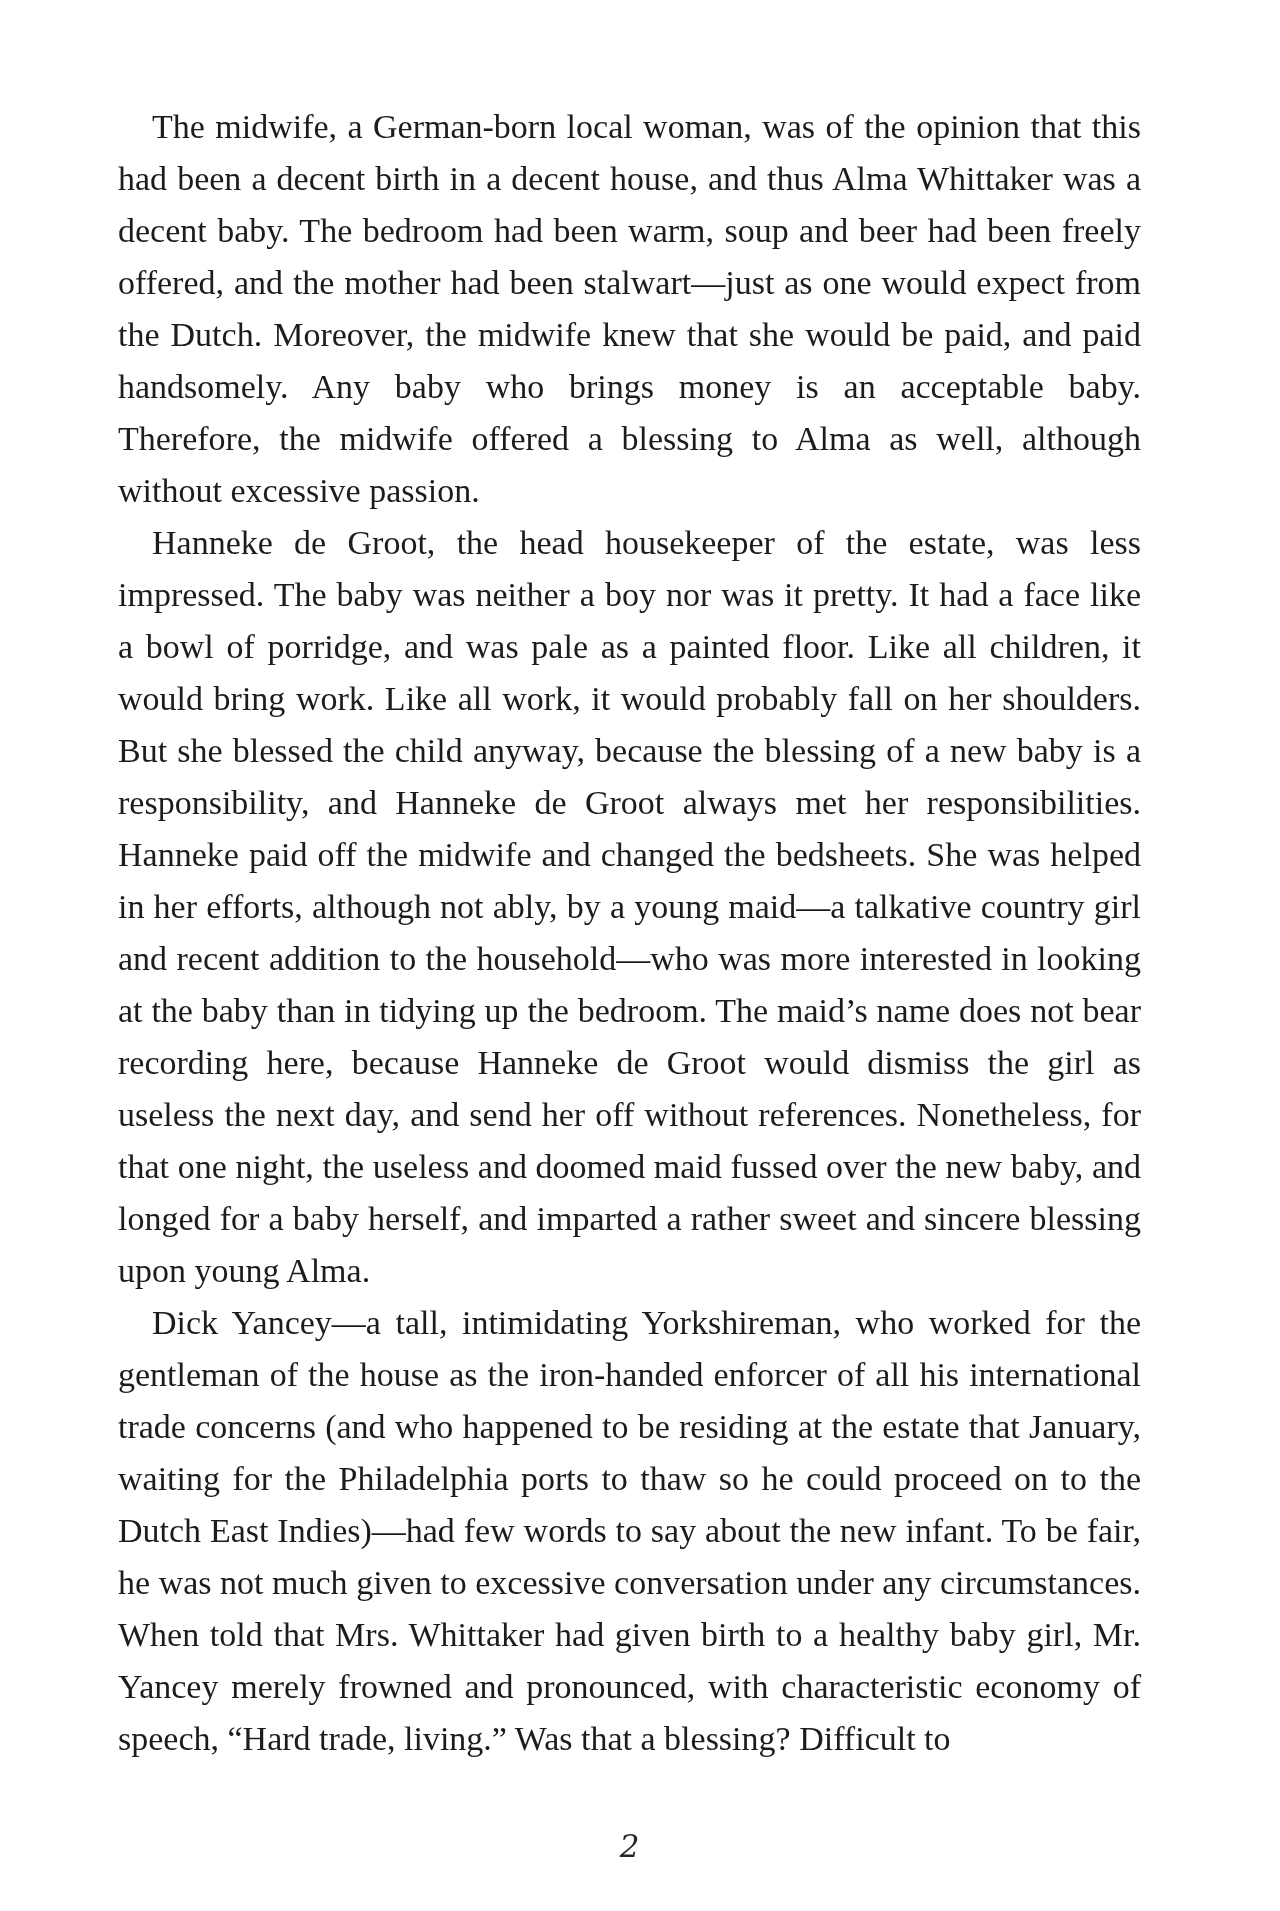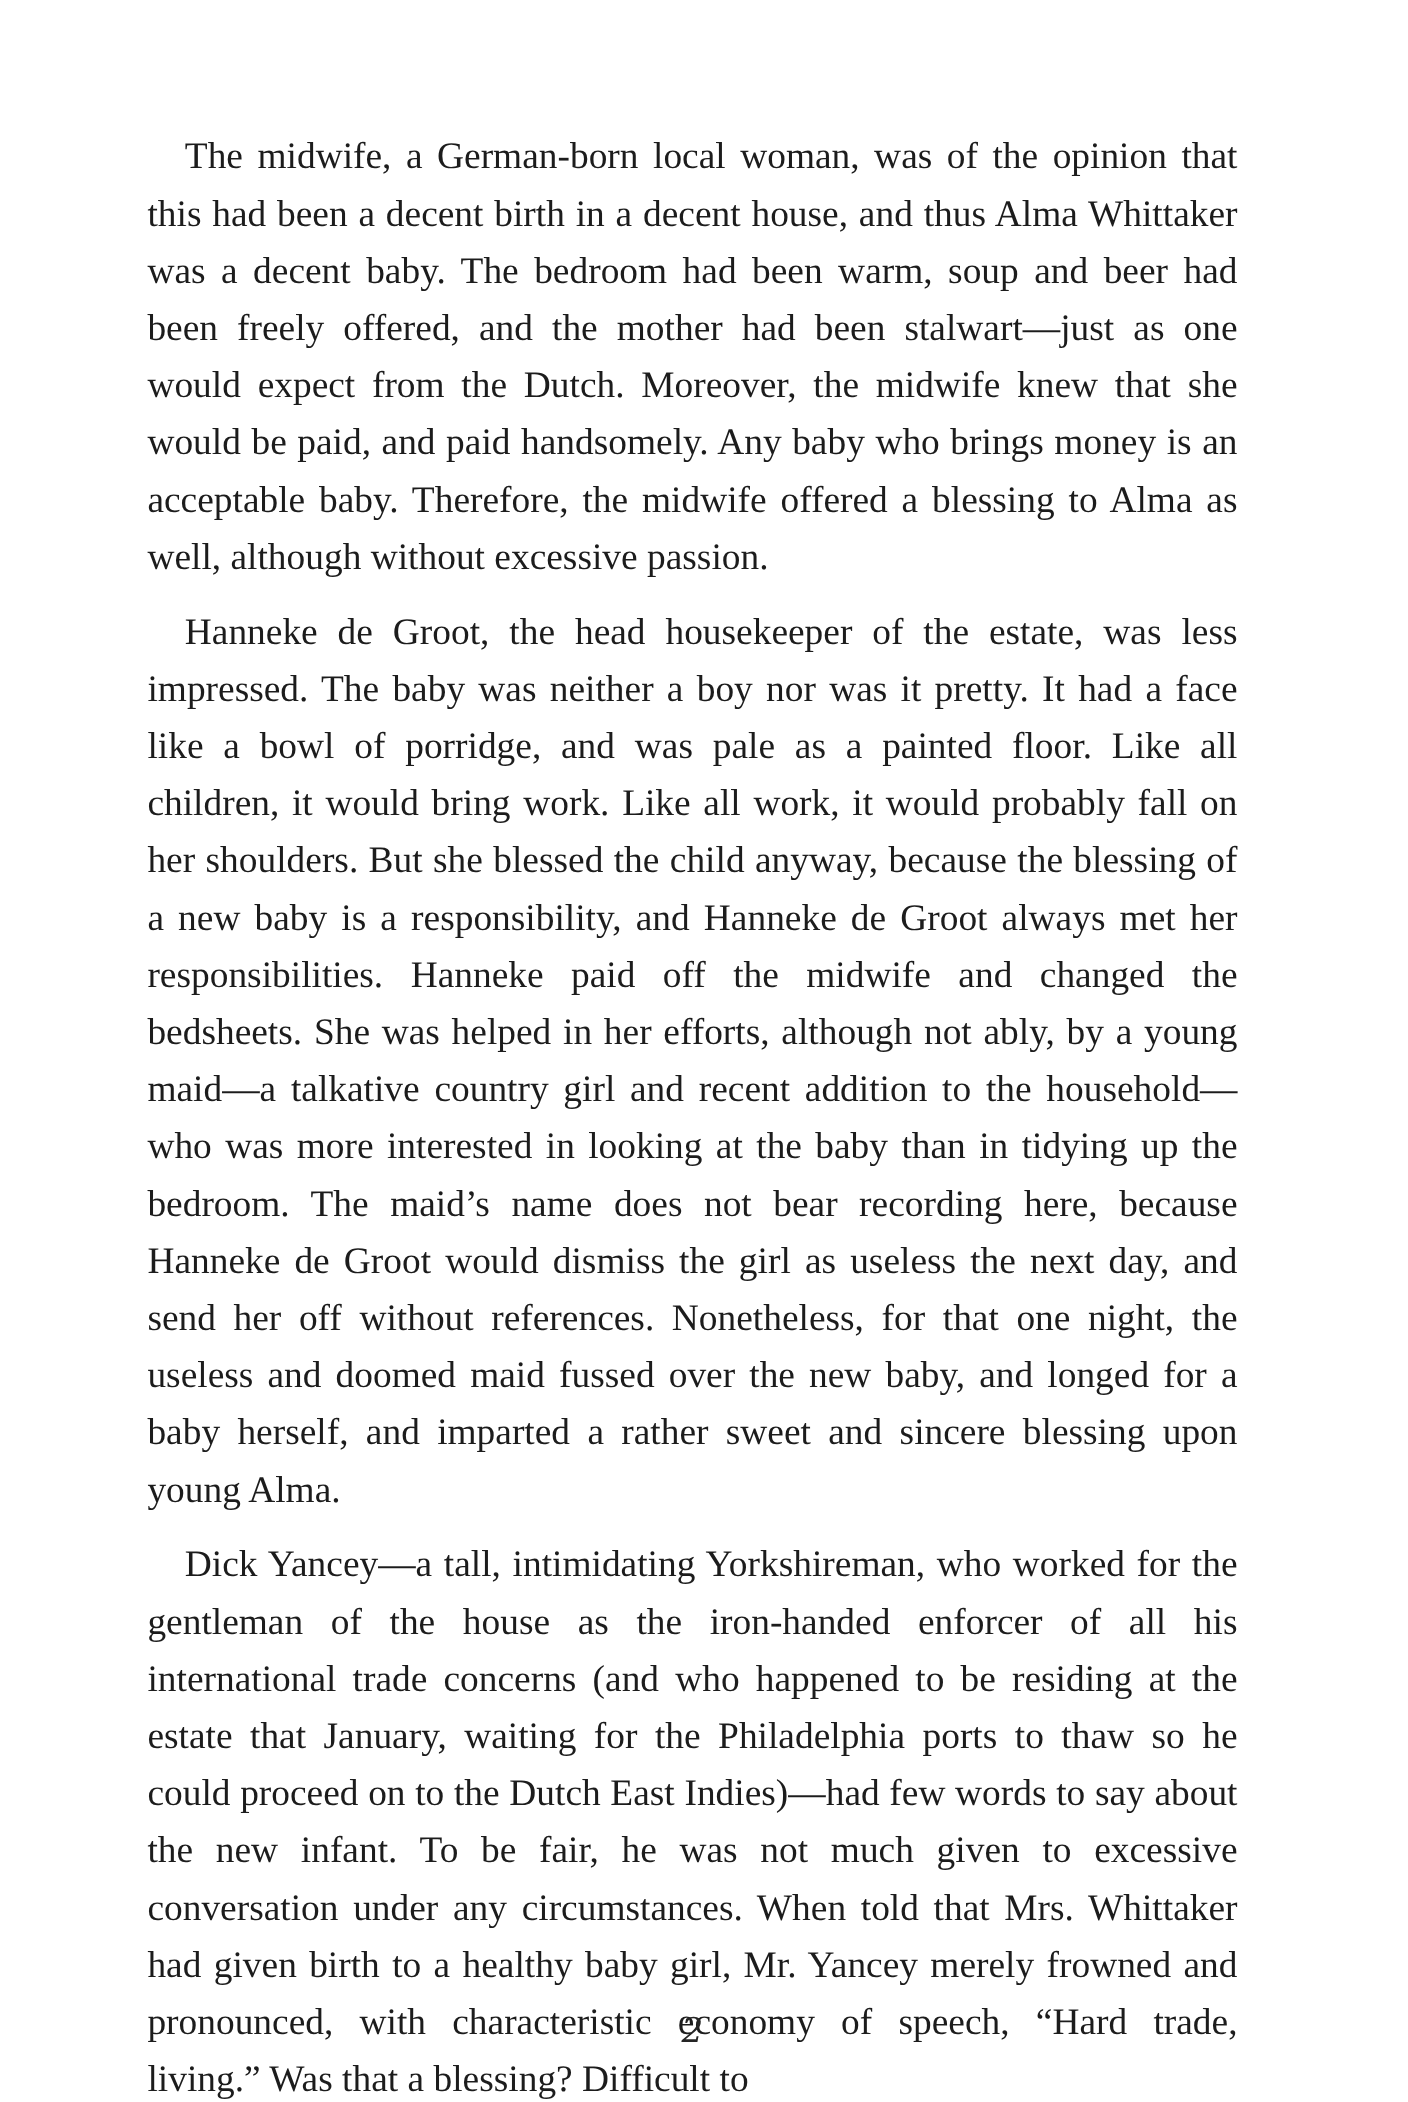--- a/index.html
+++ b/index.html
@@ -20,21 +20,21 @@
     position: absolute;
     left: 118px;
     top: 101px;
     width: 1023px;
     font-size: 34px;
     line-height: 52px;
     text-align: justify;
     text-rendering: optimizeLegibility;
   }
   .text-block p {
-    margin: 16px;
+    margin: 0;
     padding: 0;
     text-indent: 34px;
   }
   .folio {
     position: absolute;
     left: 118px;
     top: 1828px;
     width: 1023px;
     text-align: center;
     font-family: "DejaVu Serif", "Liberation Serif", serif;

